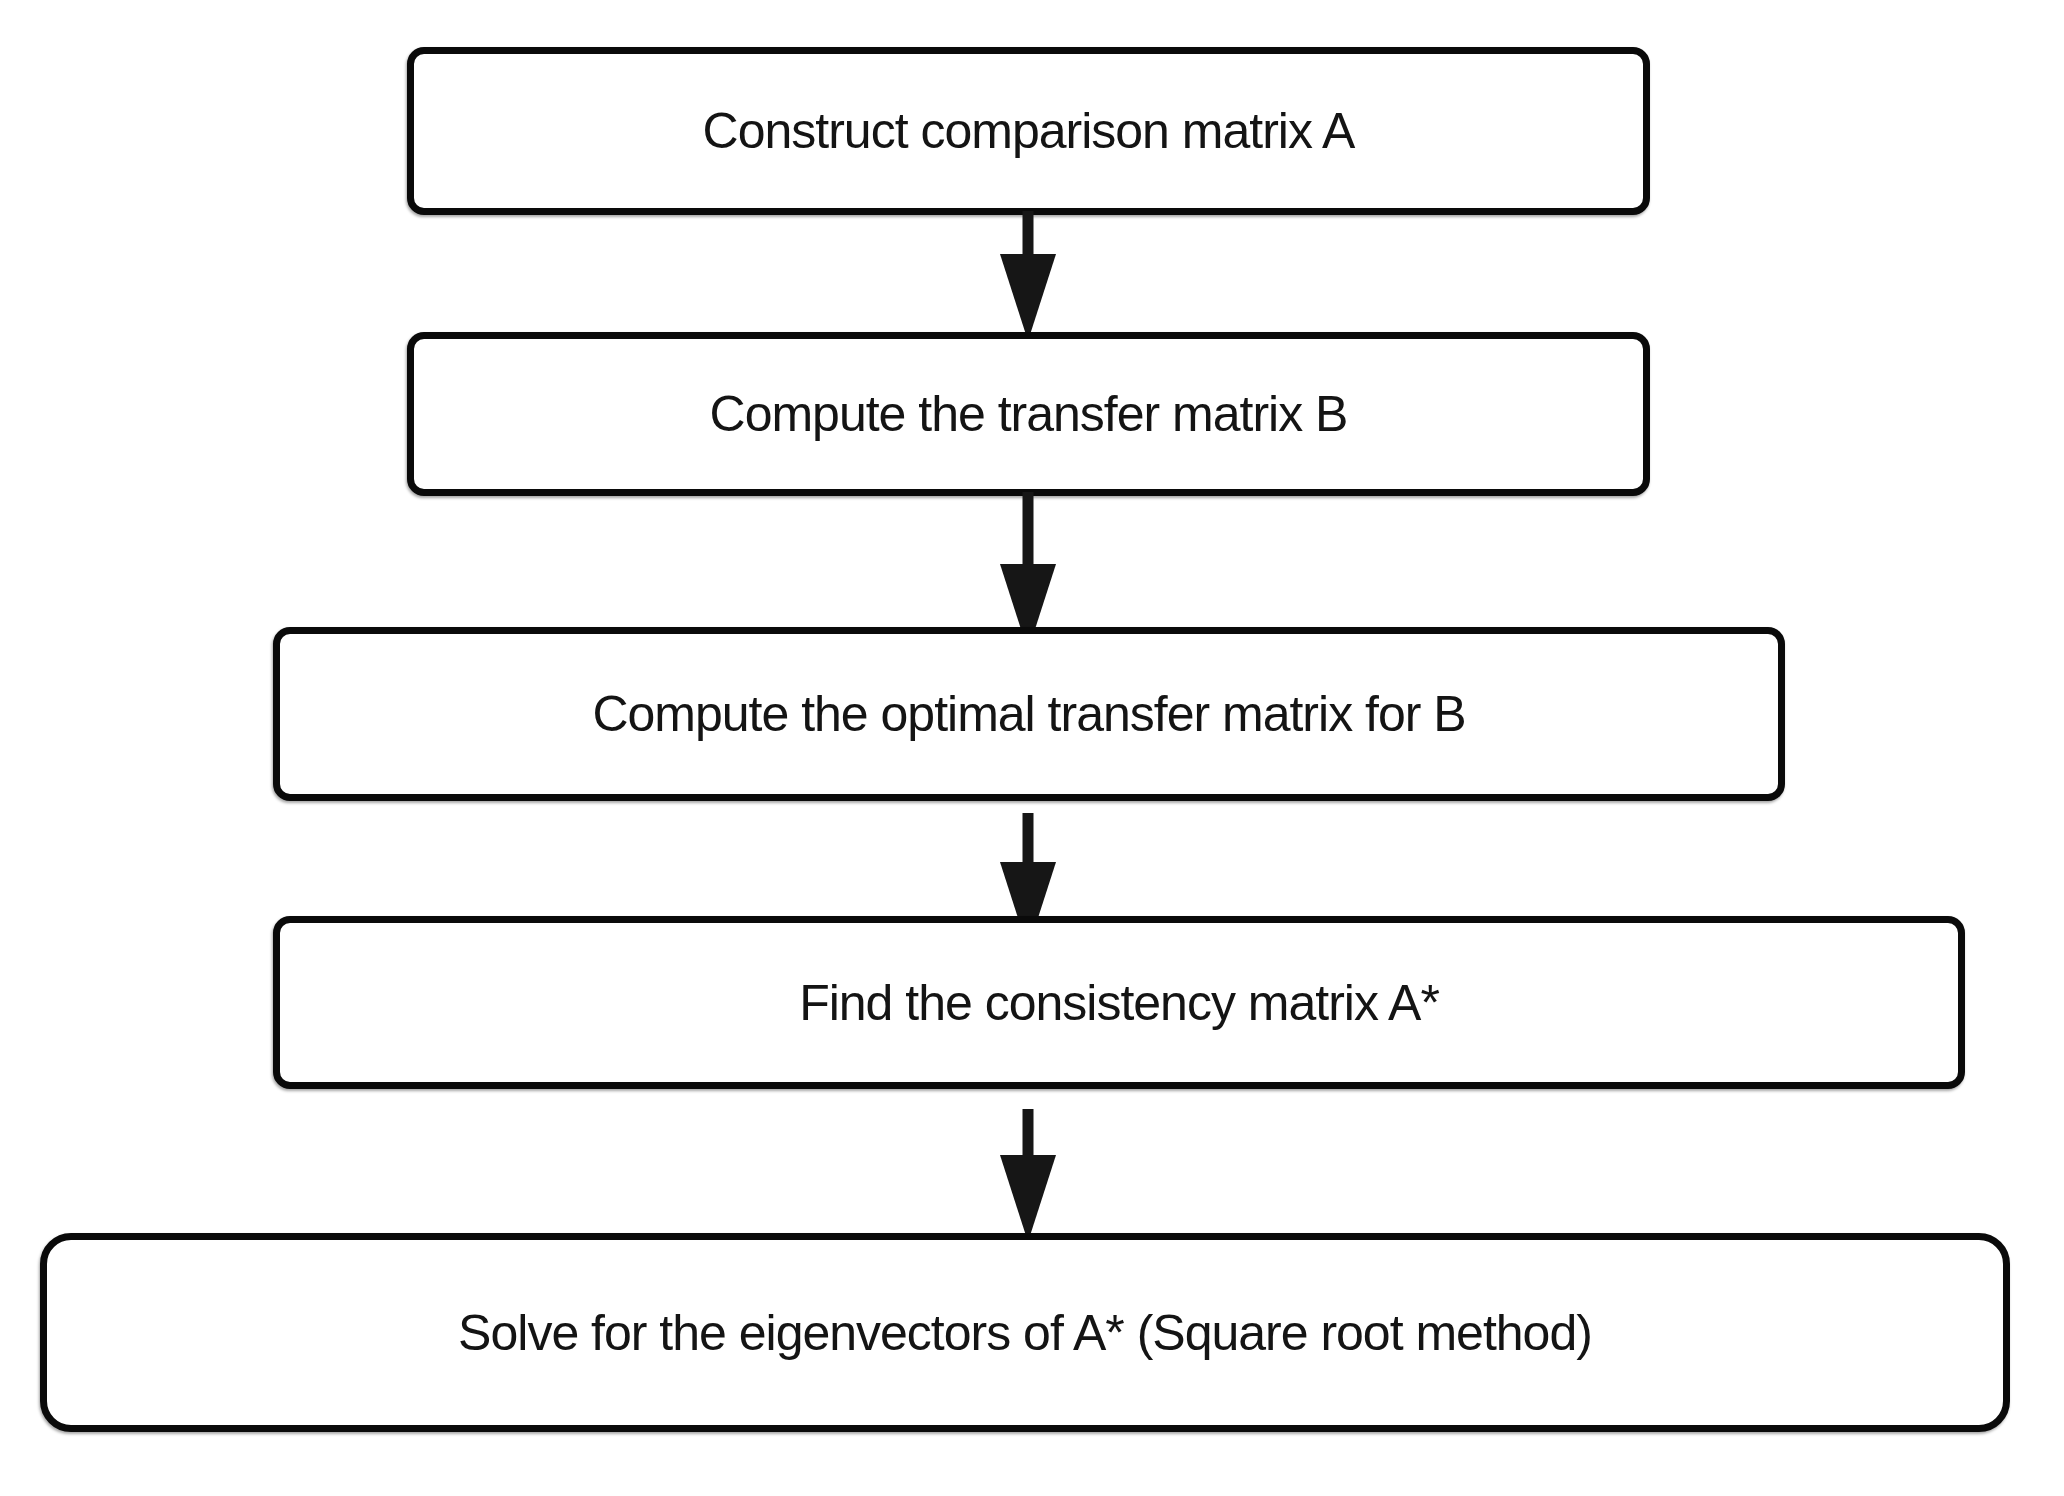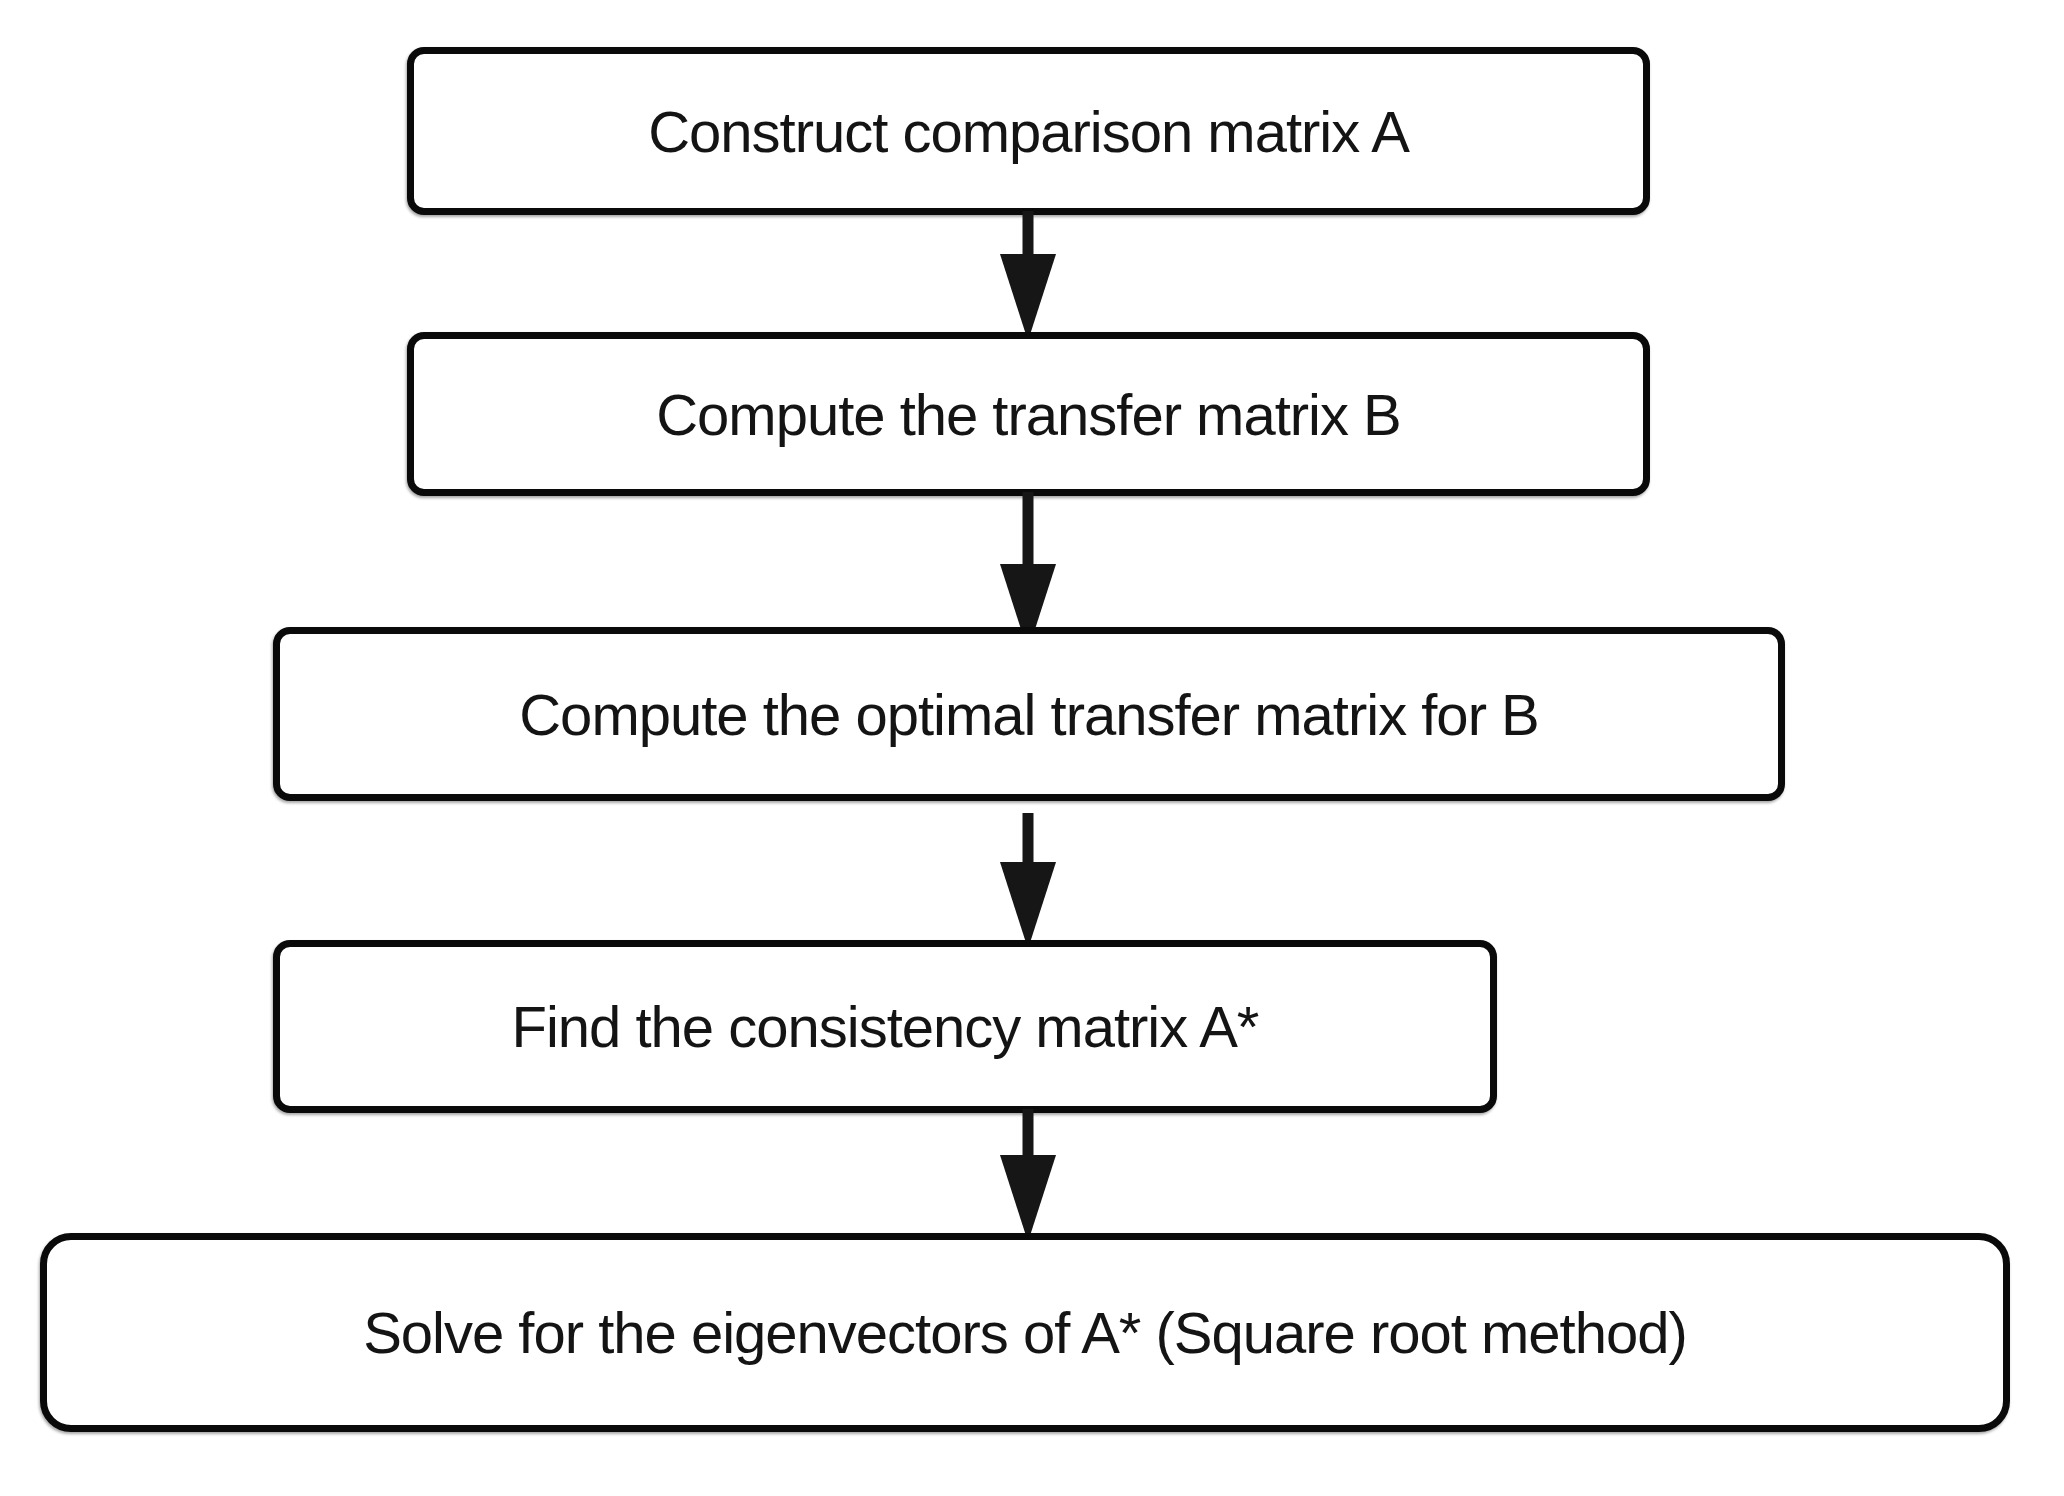--- a/index.html
+++ b/index.html
@@ -21,21 +21,21 @@
     background: #ffffff;
     border: 7px solid #0a0a0a;
     border-radius: 17px;
     display: flex;
     align-items: center;
     justify-content: center;
     box-shadow: -1px 2px 3px rgba(0,0,0,0.35);
   }
   .node-label {
     color: #141414;
-    font-size: 58px;
+    font-size: 50px;
     letter-spacing: -1px;
     white-space: nowrap;
     text-align: center;
   }
   .arrow {
     position: absolute;
     width: 56px;
   }
   .arrow .stem {
     position: absolute;
@@ -81,21 +81,21 @@
 
   <div class="node" style="left:273px; top:627px; width:1512px; height:174px;">
     <span class="node-label">Compute the optimal transfer matrix for B</span>
   </div>
 
   <div class="arrow" style="left:1000px; top:815px; height:127px;">
     <span class="stem"></span>
     <span class="head"></span>
   </div>
 
-  <div class="node" style="left:273px; top:940px; width:1224px; height:173px;">
+  <div class="node" style="left:273px; top:916px; width:1692px; height:173px;">
     <span class="node-label">Find the consistency matrix A*</span>
   </div>
 
   <div class="arrow" style="left:1000px; top:1111px; height:124px;">
     <span class="stem"></span>
     <span class="head"></span>
   </div>
 
   <div class="node" style="left:40px; top:1233px; width:1970px; height:199px;border-radius:31px;">
     <span class="node-label">Solve for the eigenvectors of A* (Square root method)</span>

